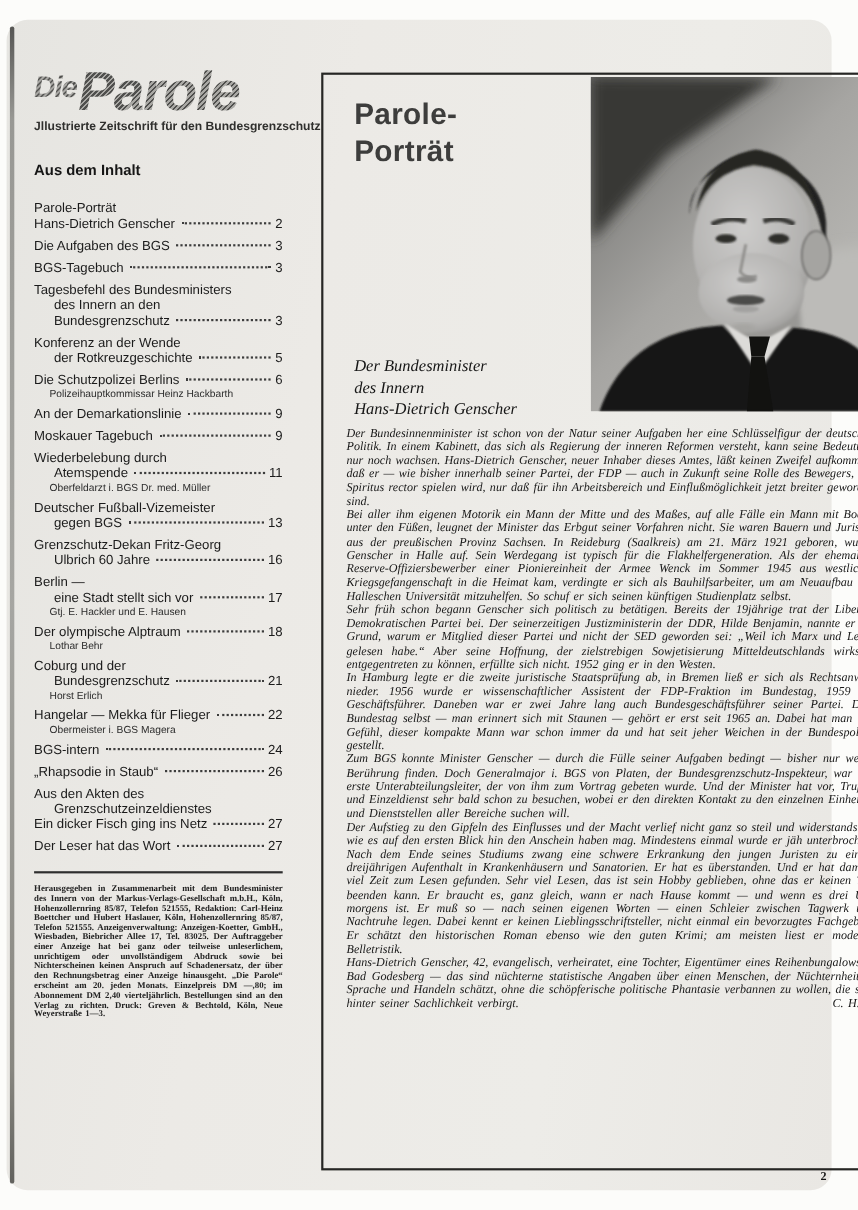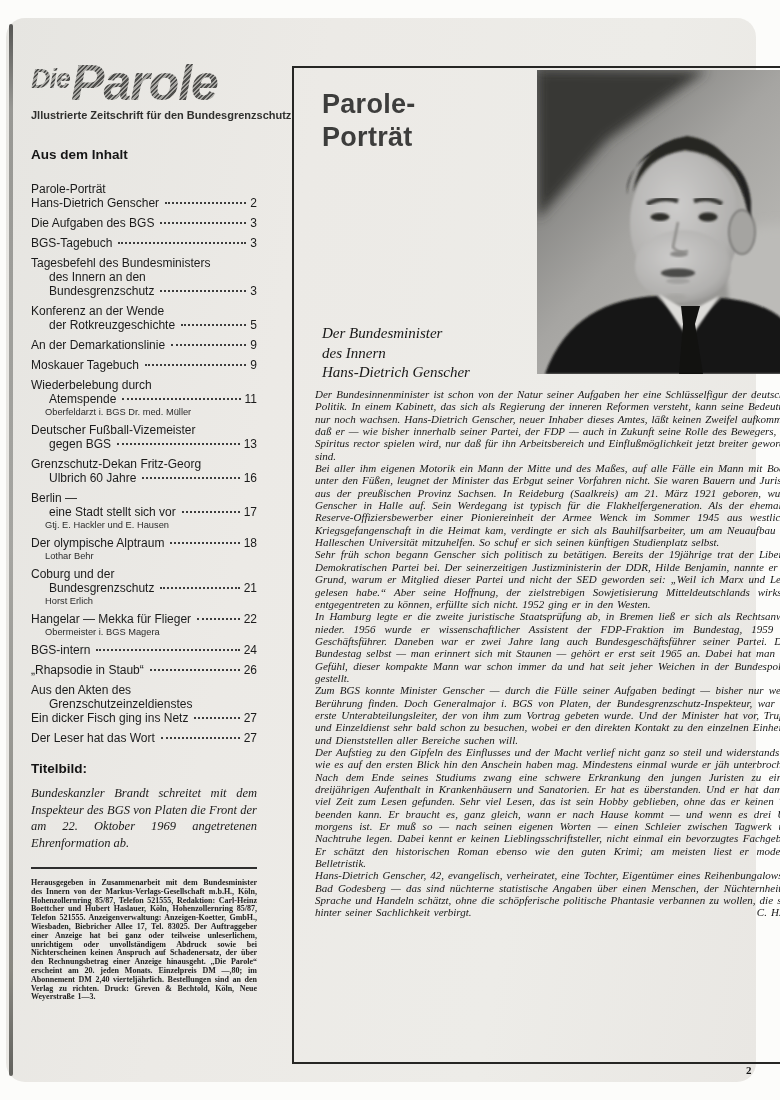--- a/index.html
+++ b/index.html
@@ -130,20 +130,28 @@
         <div class="toc-entry">
           <div class="toc-line"><span>Konferenz an der Wende</span></div>
           <div class="toc-line ind leader">
             <span>der Rotkreuzgeschichte</span>
             <span class="dots"></span>
             <span class="pg">5</span>
           </div>
         </div>
         <div class="toc-entry">
           <div class="toc-line leader">
+            <span>Die Schutzpolizei Berlins</span>
+            <span class="dots"></span>
+            <span class="pg">6</span>
+          </div>
+          <div class="toc-sub">Polizeihauptkommissar Heinz Hackbarth</div>
+        </div>
+        <div class="toc-entry">
+          <div class="toc-line leader">
             <span>An der Demarkationslinie</span>
             <span class="dots"></span>
             <span class="pg">9</span>
           </div>
         </div>
         <div class="toc-entry">
           <div class="toc-line leader">
             <span>Moskauer Tagebuch</span>
             <span class="dots"></span>
             <span class="pg">9</span>
@@ -233,24 +241,20 @@
         </div>
         <div class="toc-entry">
           <div class="toc-line leader">
             <span>Der Leser hat das Wort</span>
             <span class="dots"></span>
             <span class="pg">27</span>
           </div>
         </div>
       </div>
 
-    <div class="titelbild">
-      <div class="titelbild-heading">Titelbild:</div>
-      <div class="titelbild-text">Bundeskanzler Brandt schreitet mit dem Inspekteur des BGS von Platen die Front der am 22. Oktober 1969 angetretenen Ehrenformation ab.</div>
-    </div>
 
     <hr class="imprint-divider">
     <div class="imprint">Herausgegeben in Zusammenarbeit mit dem Bundesminister des Innern von der Markus-Verlags-Gesellschaft m.b.H., Köln, Hohenzollernring 85/87, Telefon 521555, Redaktion: Carl-Heinz Boettcher und Hubert Haslauer, Köln, Hohenzollernring 85/87, Telefon 521555. Anzeigenverwaltung: Anzeigen-Koetter, GmbH., Wiesbaden, Biebricher Allee 17, Tel. 83025. Der Auftraggeber einer Anzeige hat bei ganz oder teilweise unleserlichem, unrichtigem oder unvollständigem Abdruck sowie bei Nichterscheinen keinen Anspruch auf Schadenersatz, der über den Rechnungsbetrag einer Anzeige hinausgeht. „Die Parole“ erscheint am 20. jeden Monats. Einzelpreis DM —,80; im Abonnement DM 2,40 vierteljährlich. Bestellungen sind an den Verlag zu richten. Druck: Greven &amp; Bechtold, Köln, Neue Weyerstraße 1—3.</div>
   </div>
 
   <div class="article-box">
     <div class="article-title">
       <div>Parole-</div>
       <div>Porträt</div>
     </div>

